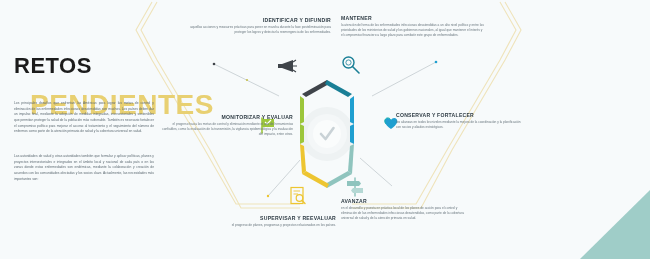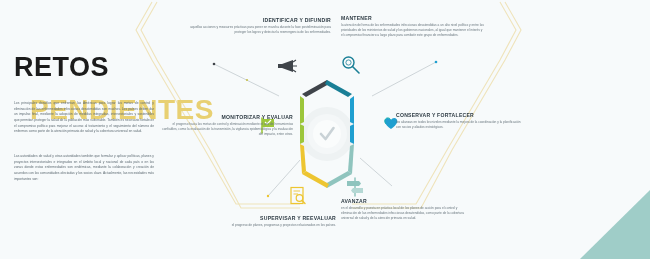--- a/index.html
+++ b/index.html
@@ -10,21 +10,21 @@
     position:relative;
   }
   #stage{position:absolute;inset:0;width:650px;height:259px;}
 
   
   .bg-svg{position:absolute;left:0;top:0;width:650px;height:259px;}
 
   
   .title-block{position:absolute;left:14px;top:55px;width:152px;}
   .t-line1{
-    font-size:27px;font-weight:bold;letter-spacing:.5px;
+    font-size:22px;font-weight:bold;letter-spacing:.5px;
     color:#1b1b1b;line-height:.96;margin:0;
   }
   .t-line2{
     font-size:28px;font-weight:bold;letter-spacing:.5px;
     color:#e8d072;line-height:.96;margin:16px;
   }
   .body-copy{
     position:absolute;left:14px;width:140px;
     font-size:3.3px;line-height:1.72;color:#5d6a72;
     text-align:justify;

